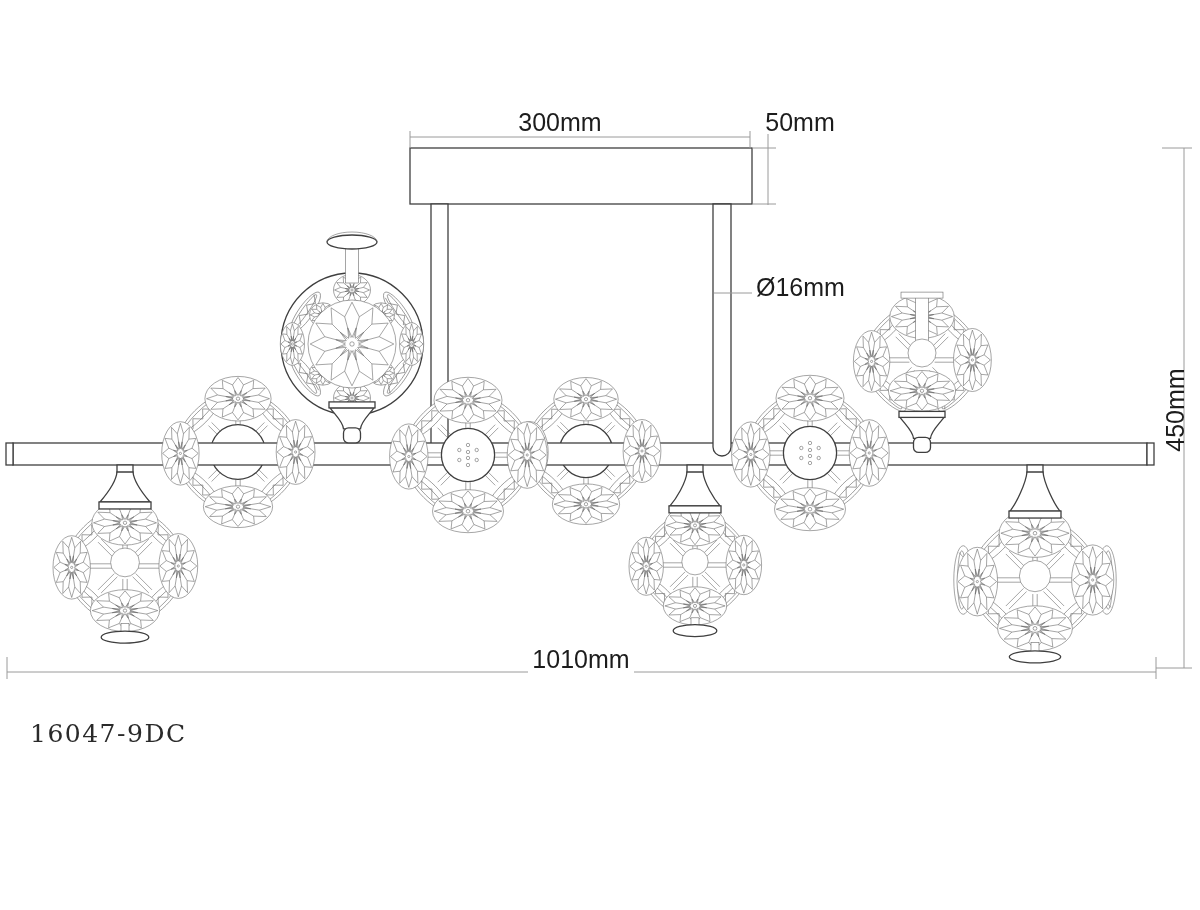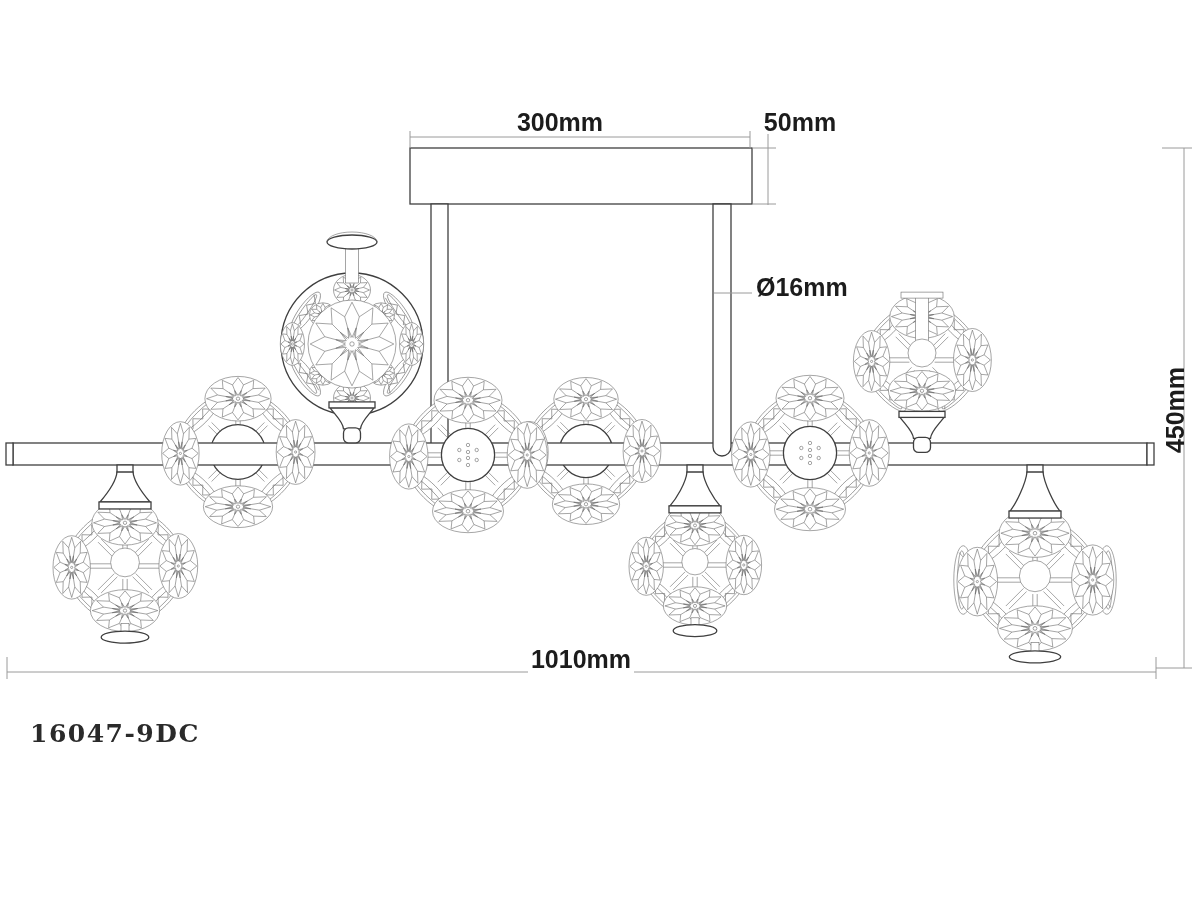--- a/index.html
+++ b/index.html
@@ -1,16 +1,16 @@
 <!DOCTYPE html>
 <html><head>
 <meta charset="utf-8">
 <style>
   html,body{margin:0;padding:0;background:#fff;}
-  #stage{position:relative;width:1200px;height:910px;background:#fff;overflow:hidden;font-weight:bold;}
+  #stage{position:relative;width:1200px;height:910px;background:#fff;overflow:hidden;}
   svg{display:block;}
   .med{stroke:#3f3f3f;stroke-width:1.3;fill:none;}
   .thin{stroke:#6a6a6a;stroke-width:.6;fill:none;}
   .dim{stroke:#9a9a9a;stroke-width:1;fill:none;}
   .wf{fill:#fff;}
   text.dimtxt{font-family:"Liberation Sans",sans-serif;font-size:25px;fill:#1c1c1c;}
   text.model{font-family:"DejaVu Serif",serif;font-size:25px;fill:#2a2a2a;letter-spacing:1.5px;}
 </style>
 </head>
 <body>

